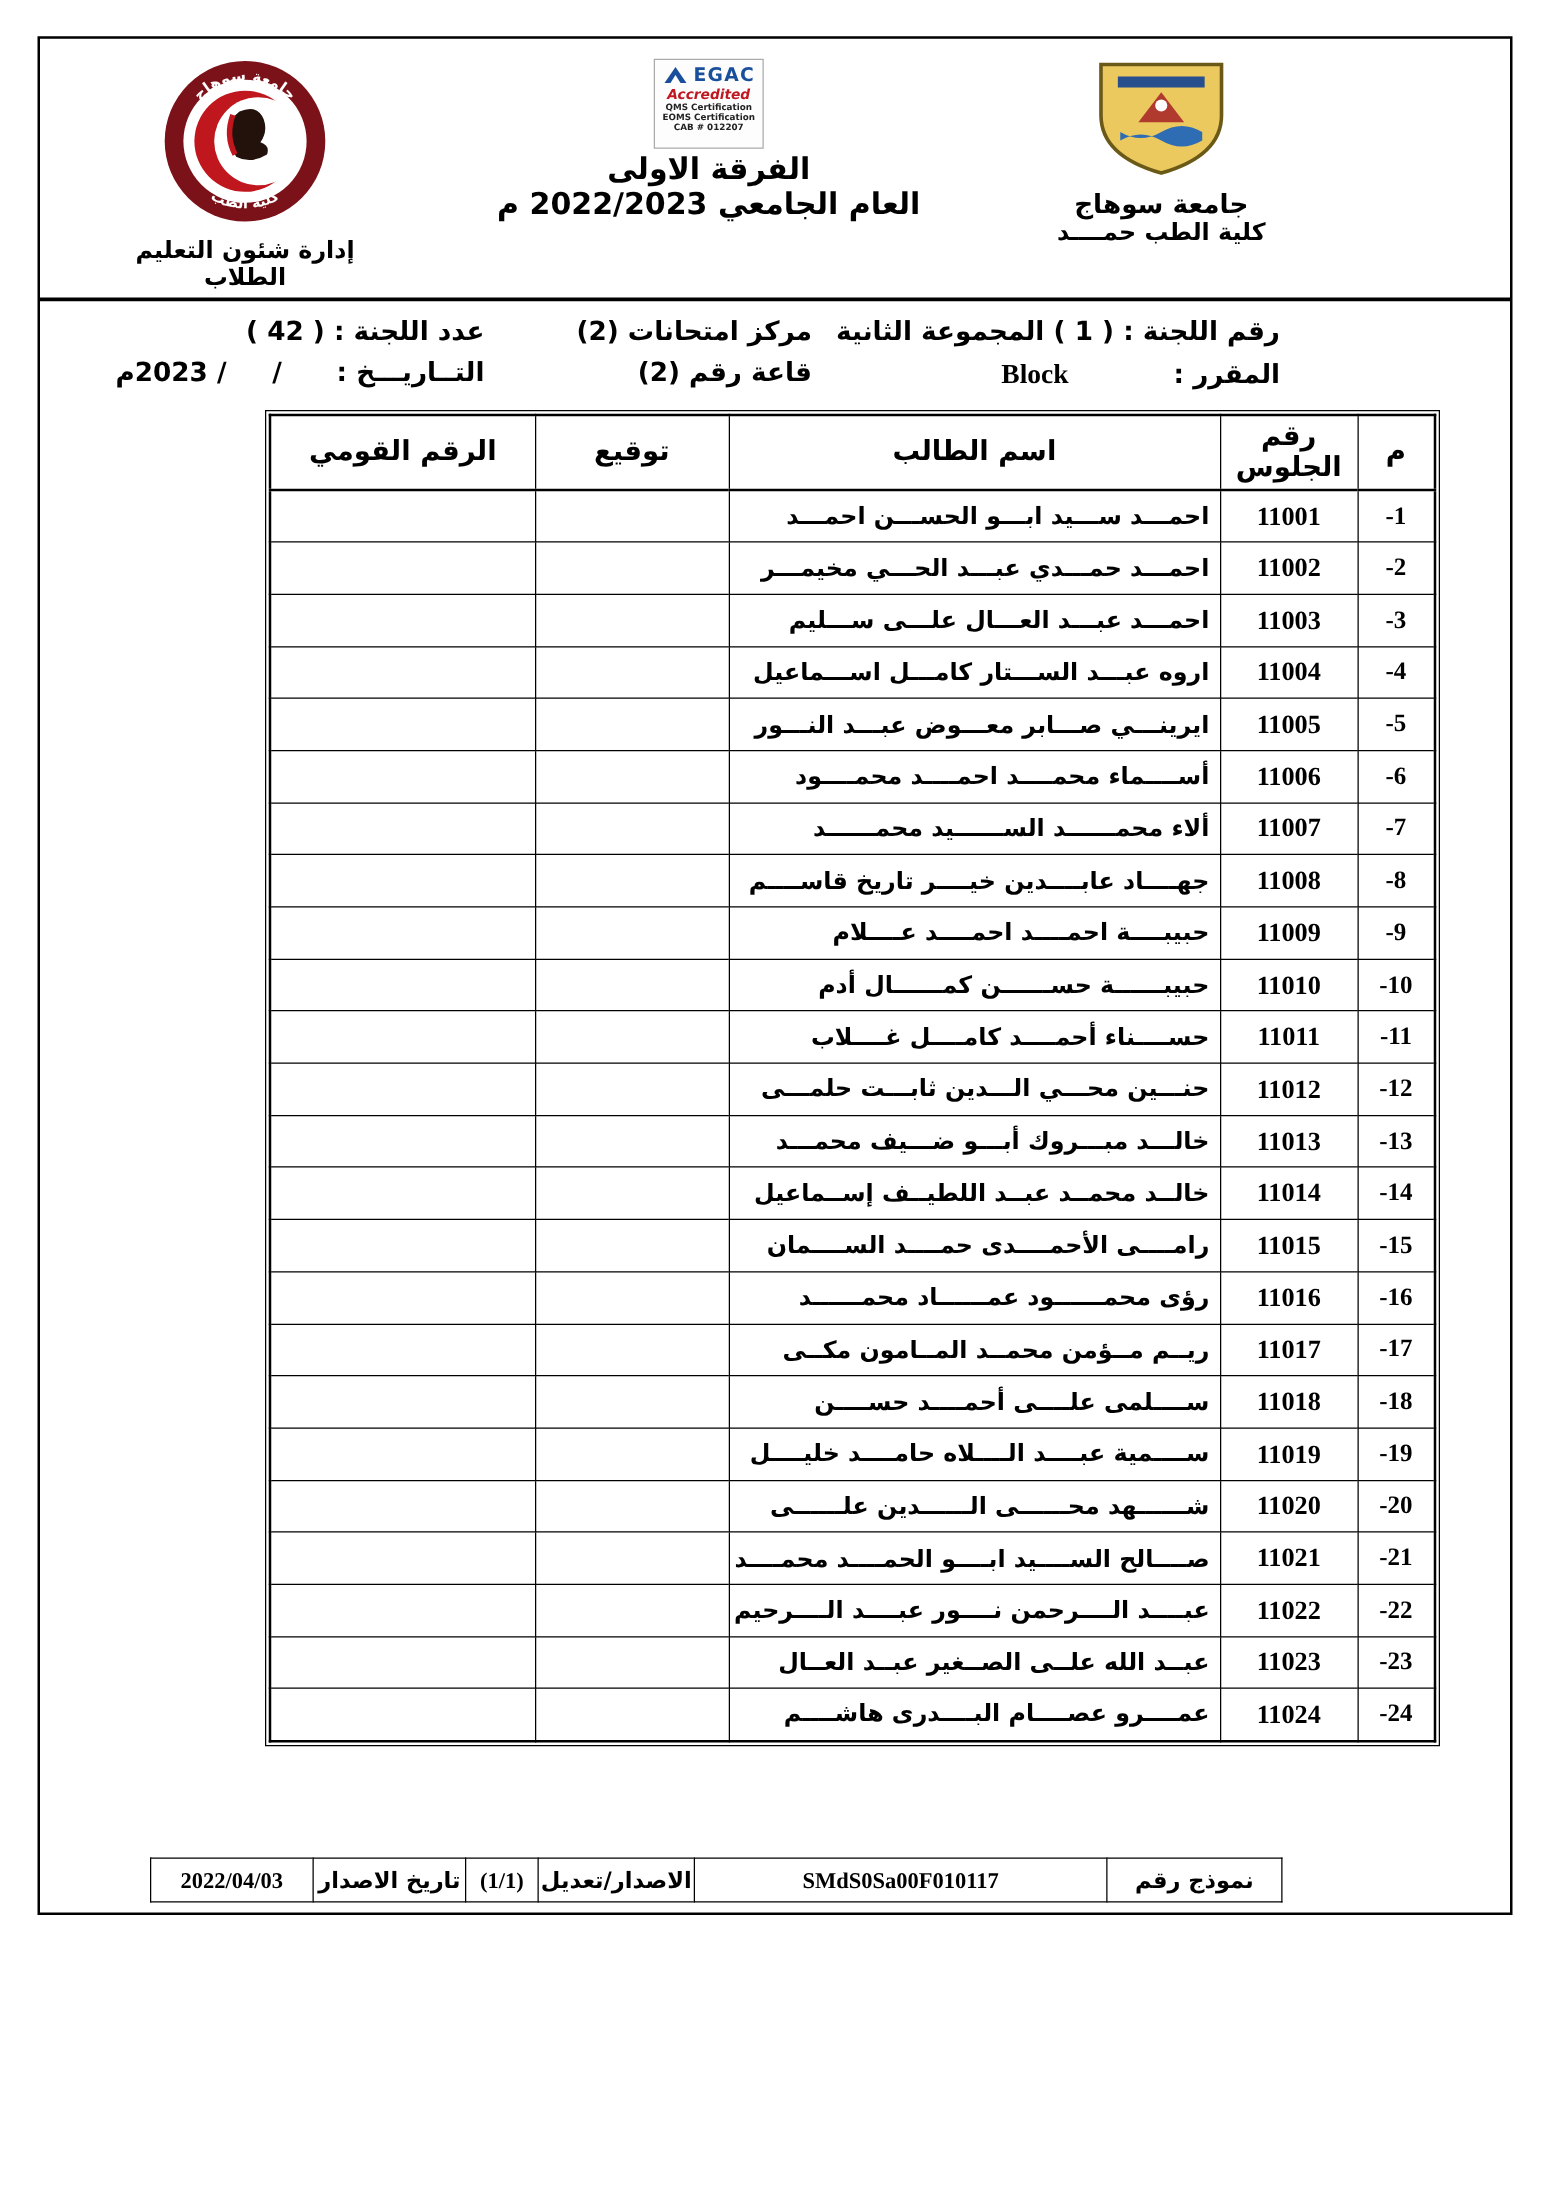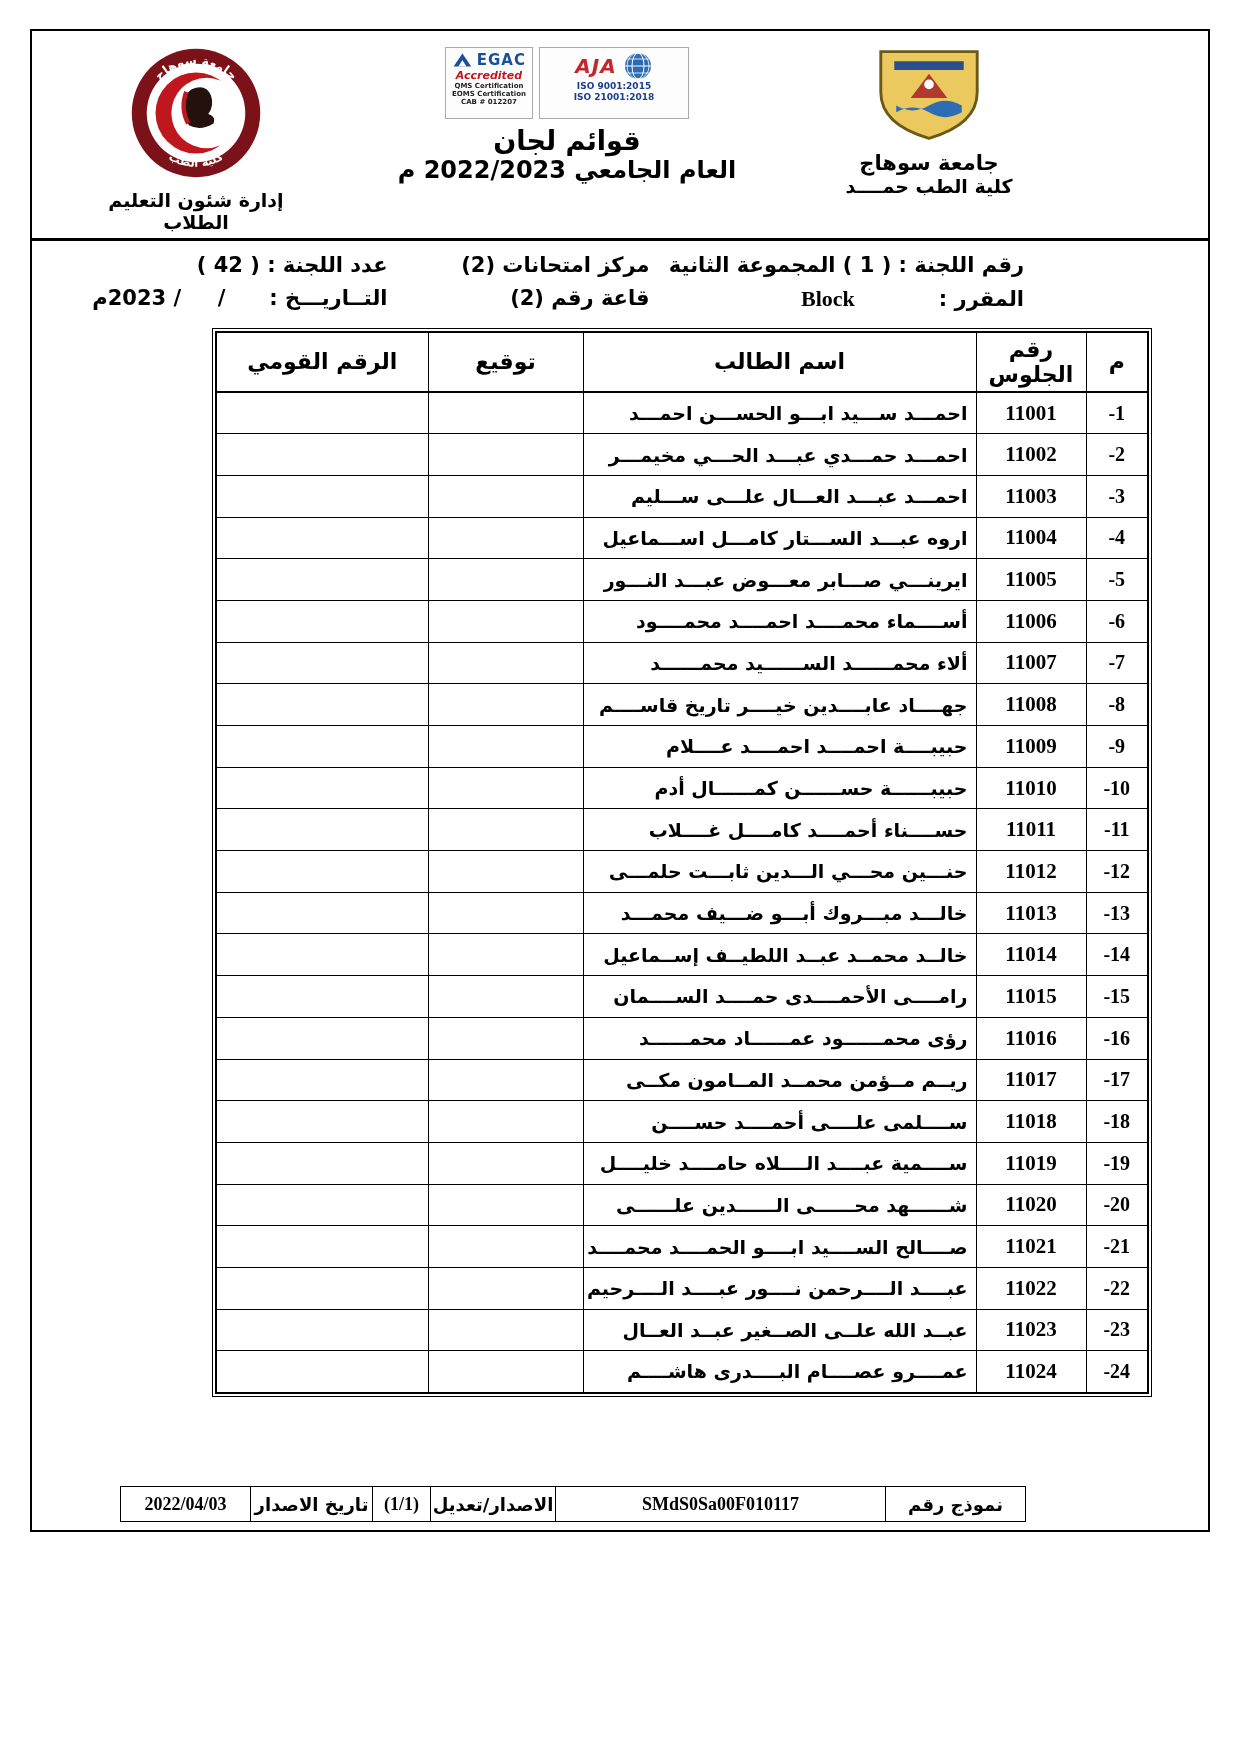--- a/index.html
+++ b/index.html
@@ -92,37 +92,22 @@
                 <path d="M2 18 L13 2 L24 18 Z" fill="#1a4f9c"></path>
                 <path d="M8 18 L13 10 L18 18 Z" fill="#ffffff"></path>
               </svg>
               <span class="egac-name">EGAC</span>
             </div>
             <div class="egac-accr">Accredited</div>
             <div class="egac-line">QMS Certification</div>
             <div class="egac-line">EOMS Certification</div>
             <div class="egac-line">CAB # 012207</div>
           </div>
-          <div class="cert aja">
-            <div class="aja-top">
-              <span class="aja-name">AJA</span>
-              <svg width="30" height="30" viewBox="0 0 30 30">
-                <circle cx="15" cy="15" r="13" fill="#2b6cb5"></circle>
-                <ellipse cx="15" cy="15" rx="6" ry="13" fill="none" stroke="#ffffff" stroke-width="1"></ellipse>
-                <ellipse cx="15" cy="15" rx="11" ry="13" fill="none" stroke="#ffffff" stroke-width="0.8"></ellipse>
-                <line x1="2" y1="15" x2="28" y2="15" stroke="#ffffff" stroke-width="1"></line>
-                <line x1="4" y1="8" x2="26" y2="8" stroke="#ffffff" stroke-width="0.8"></line>
-                <line x1="4" y1="22" x2="26" y2="22" stroke="#ffffff" stroke-width="0.8"></line>
-              </svg>
-            </div>
-            <div class="aja-iso">ISO 9001:2015</div>
-            <div class="aja-iso">ISO 21001:2018</div>
-          </div>
         </div>
-        <div class="title-main">قوائم لجان</div>
+        <div class="title-grade">الفرقة الاولى</div>
         <div class="title-year">العام الجامعي 2022/2023 م</div>
       </div>
 
       <div class="h-left">
         <svg width="132" height="132" viewBox="0 0 150 150">
           <circle cx="75" cy="75" r="73" fill="#7c1219"></circle>
           <circle cx="75" cy="75" r="56" fill="#ffffff"></circle>
           <defs>
             <path id="arcTop" d="M 20 75 A 55 55 0 0 1 130 75" fill="none"></path>
             <path id="arcBot" d="M 14 75 A 61 61 0 0 0 136 75" fill="none"></path>

